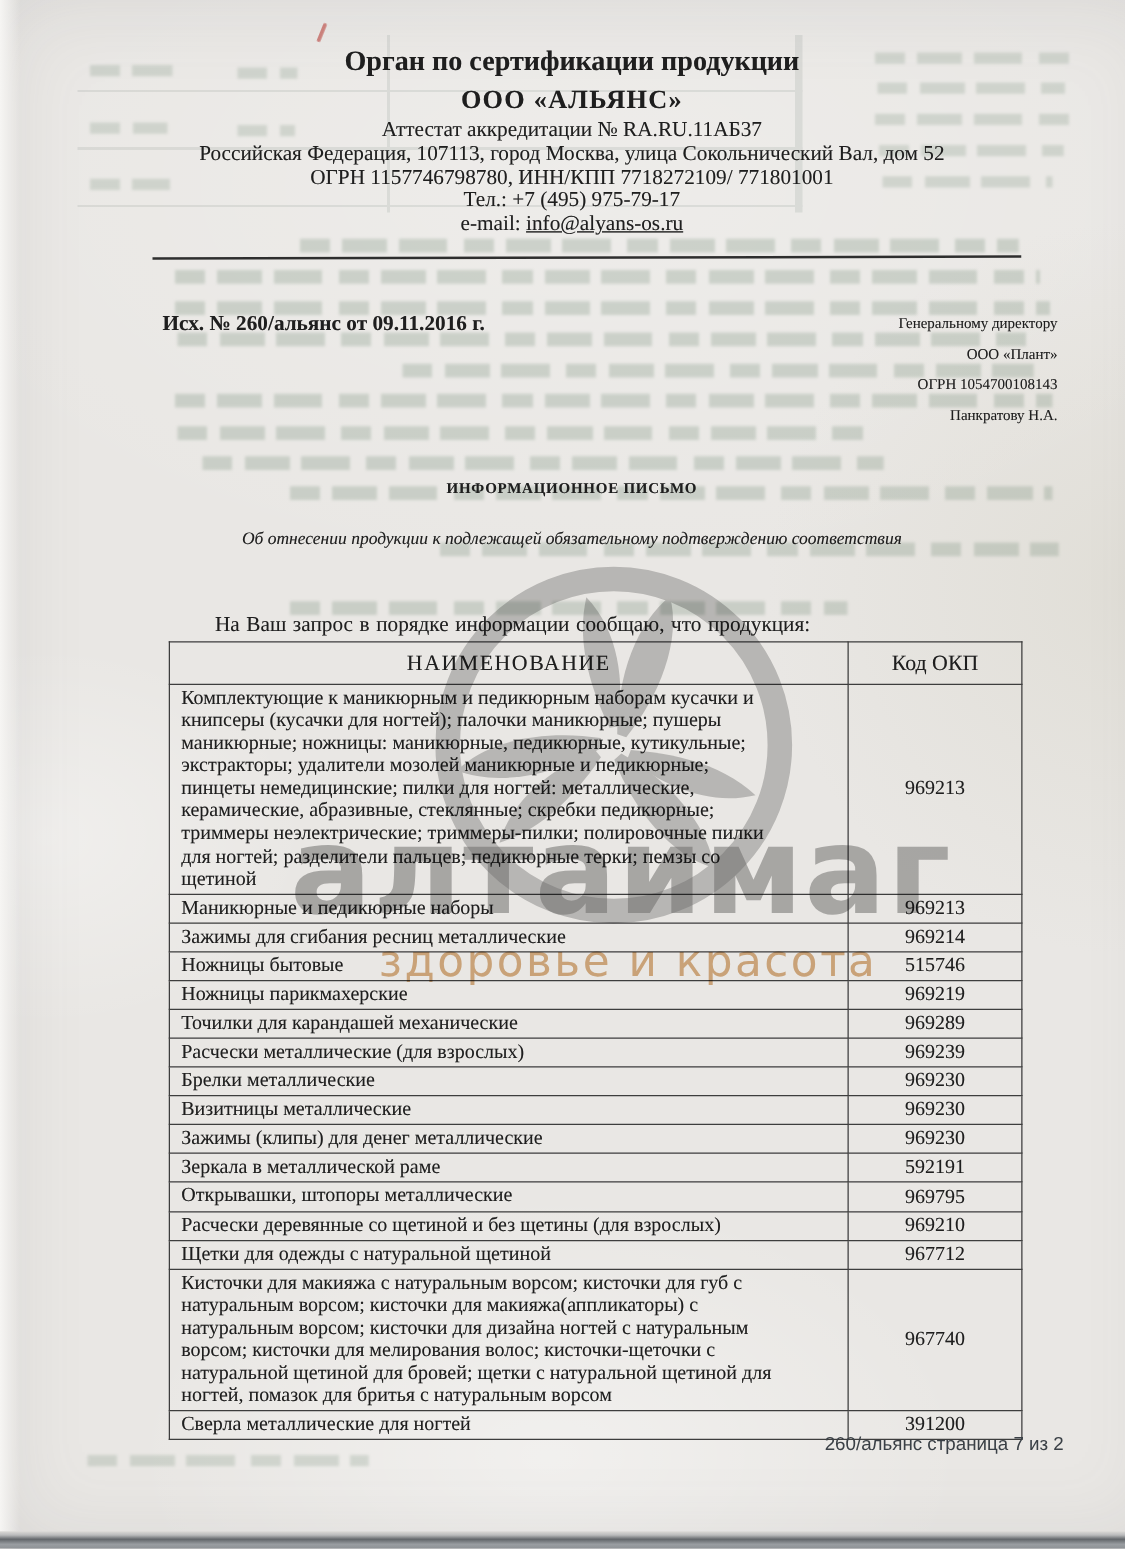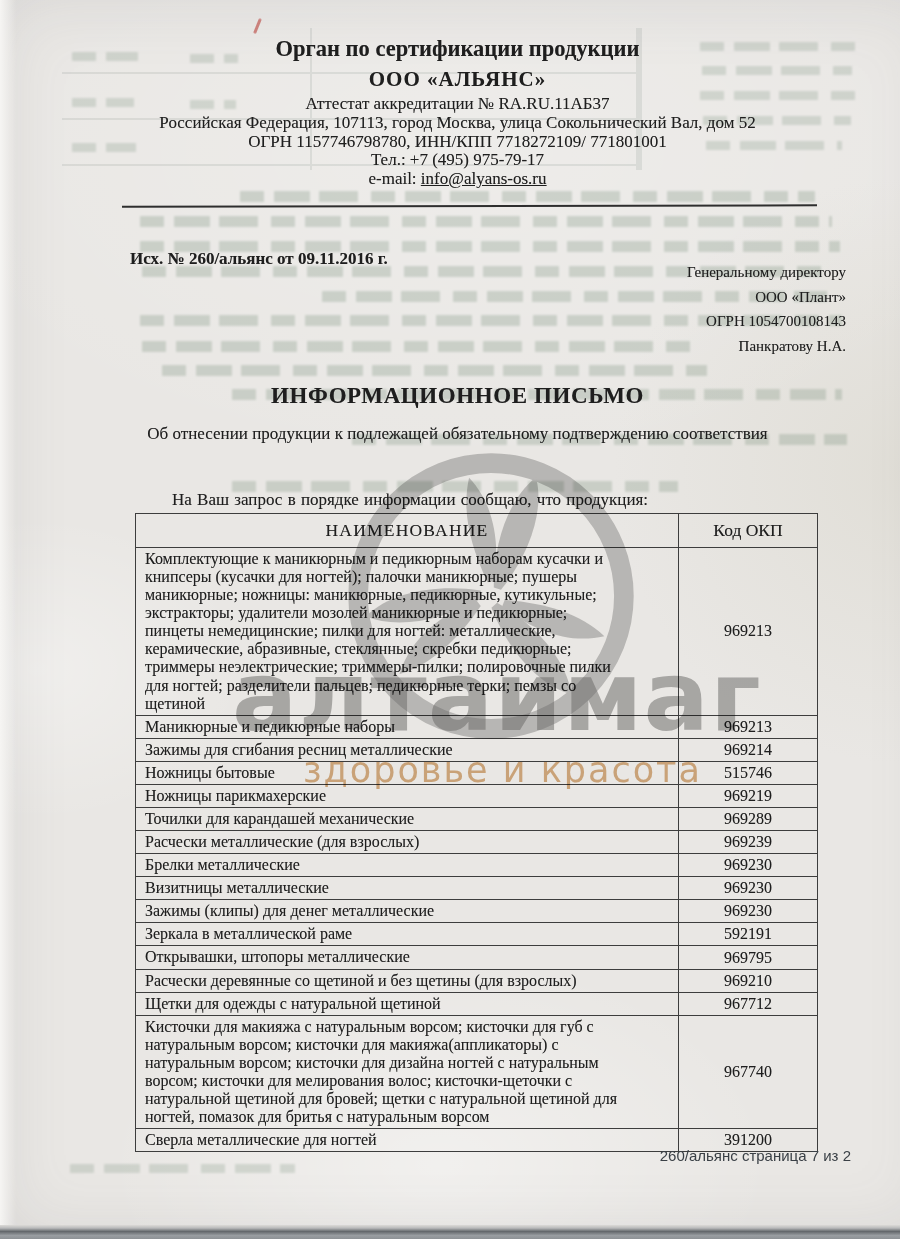--- a/index.html
+++ b/index.html
@@ -29,23 +29,23 @@
     background:linear-gradient(180deg,#dcdad7 0%,#b9babb 22%,#63676b 46%,#999da1 75%,#8d9195 100%);}
   
   .content{position:absolute;inset:0;text-shadow:0 0 .5px rgba(25,25,25,.35);}
   .letterhead{position:absolute;left:60px;top:34px;width:795px;text-align:center;}
   .h-org{font-size:22.5px;font-weight:bold;line-height:30px;}
   .h-name{font-size:21px;font-weight:bold;line-height:31px;letter-spacing:1px;}
   .h-line{font-size:17px;line-height:18.8px;text-align:center;}
   .email-addr{text-decoration:underline;}
   .rule{position:absolute;left:122px;top:205px;width:695px;height:2.4px;background:#2e2e2e;transform:rotate(-.12deg);}
   .outgoing{position:absolute;left:130px;top:249px;font-size:17px;font-weight:bold;}
-  .recipient{position:absolute;right:90px;top:260px;text-align:right;font-size:15px;line-height:24.5px;}
-  .title{position:absolute;left:60px;top:383px;width:795px;text-align:center;font-size:23px;font-weight:bold;letter-spacing:.6px;}
-  .subject{position:absolute;left:60px;top:424px;width:795px;text-align:center;font-size:17px;}
+  .recipient{position:absolute;right:90px;top:246px;text-align:right;font-size:12px;line-height:24.5px;}
+  .title{position:absolute;left:60px;top:383px;width:795px;text-align:center;font-size:12px;font-weight:bold;letter-spacing:.6px;}
+  .subject{position:absolute;left:60px;top:424px;width:795px;text-align:center;font-size:14px;font-style:italic;}
   .intro{position:absolute;left:172px;top:490px;font-size:17px;word-spacing:1px;}
   table.okp{position:absolute;left:135px;top:513px;width:682px;border-collapse:collapse;table-layout:fixed;
     font-size:16px;}
   table.okp col.c1{width:543px;} table.okp col.c2{width:139px;}
   table.okp th,table.okp td{border:1.6px solid #3d3d3d;}
   table.okp th{font-weight:normal;font-size:17.5px;height:31px;text-align:center;vertical-align:middle;}
   th.th-name{letter-spacing:1.2px;}
   td.name-cell{padding:2px 58px 2px 9px;line-height:1.13;vertical-align:middle;text-align:left;}
   td.code-cell{text-align:center;vertical-align:middle;padding:0 4px;}
   .footer{position:absolute;right:85px;top:1147px;font-family:"Liberation Sans",sans-serif;font-size:15px;color:#3a4046;text-shadow:none;}

